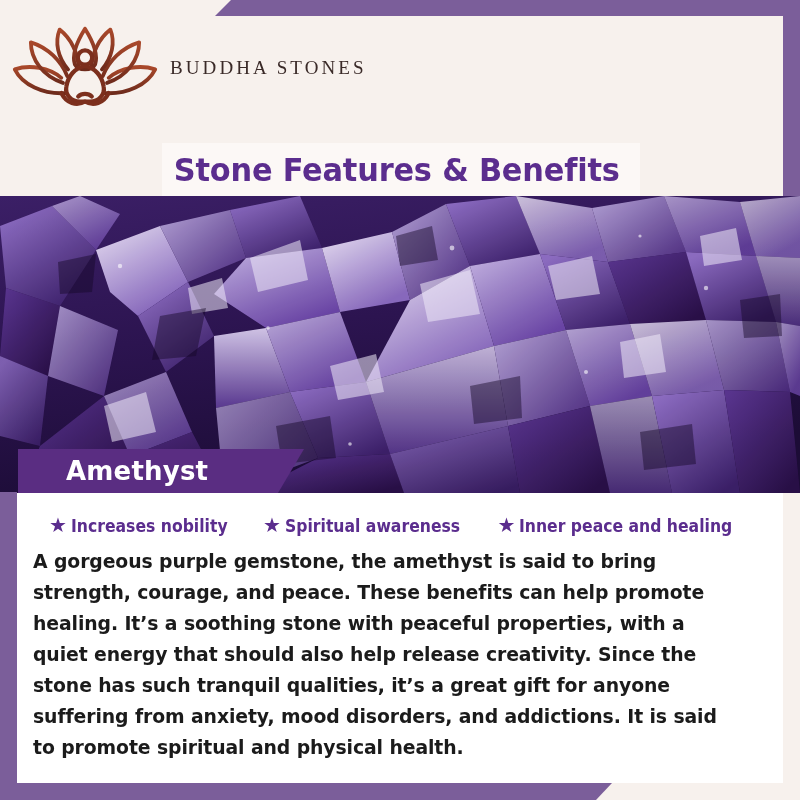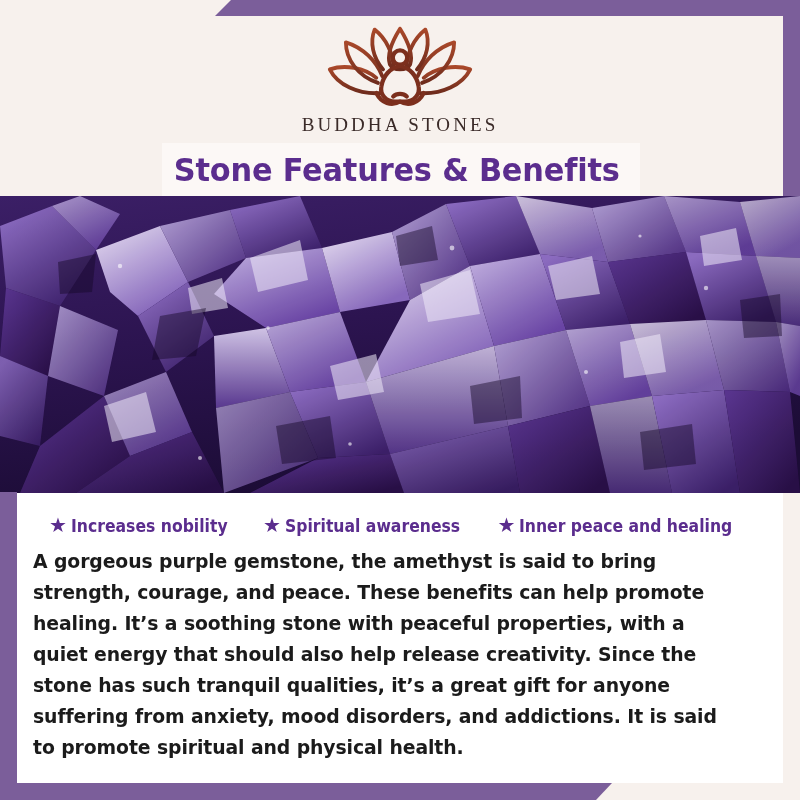--- a/index.html
+++ b/index.html
@@ -47,21 +47,21 @@
   
   #header {
     position:absolute;
     left:0; top:0; width:800px; height:196px;
     background:#f7f1ed;
     z-index:10;
   }
   #logo-wrap {
     position:absolute;
     left:0; top:22px; width:800px;
-    display:flex; flex-direction:column; align-items:center;
+    display:flex; flex-direction:row; align-items:center;
   }
   #logo-mark { width:170px; height:88px; display:block; }
   #logo-word {
     margin-top:4px;
     font-family:"Liberation Serif", serif;
     font-size:19px;
     letter-spacing:3.1px;
     color:#3a2a28;
     white-space:nowrap;
   }
@@ -335,20 +335,23 @@
         <circle cx="268" cy="132" r="1.8"></circle>
         <circle cx="452" cy="52" r="2.4"></circle>
         <circle cx="586" cy="176" r="2"></circle>
         <circle cx="706" cy="92" r="2.2"></circle>
         <circle cx="350" cy="248" r="1.8"></circle>
         <circle cx="640" cy="40" r="1.6"></circle>
         <circle cx="200" cy="262" r="2"></circle>
       </g>
     </svg>
 
+    <div id="stone-banner">
+      <span id="stone-name">Amethyst</span>
+    </div>
   </div>
 
   <div id="body-panel">
 
     <div id="benefits">
       <div class="benefit">
         <span class="star">★</span>
         <span class="benefit-label">Increases nobility</span>
       </div>
       <div class="benefit">

